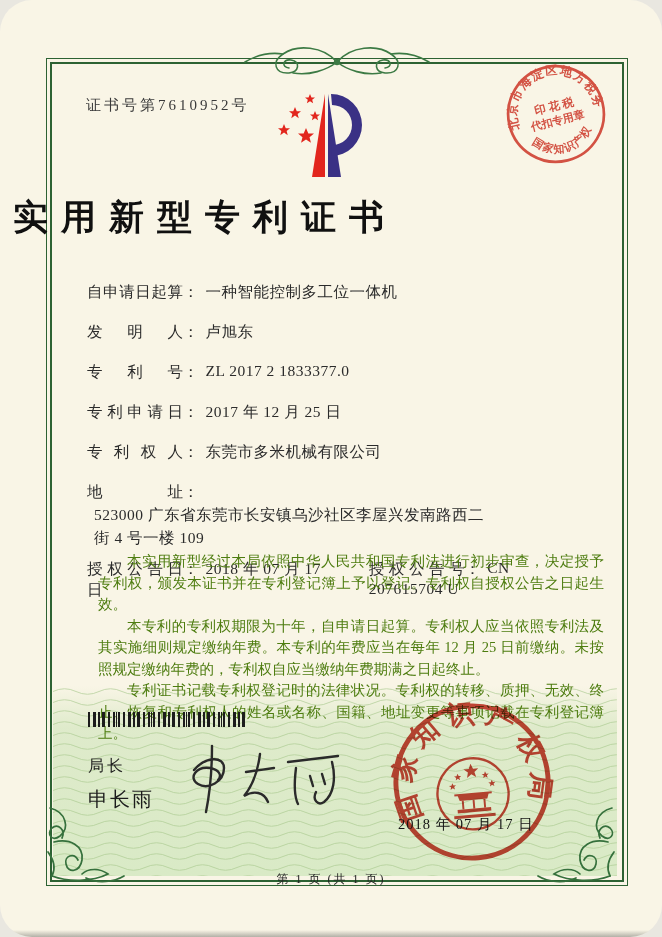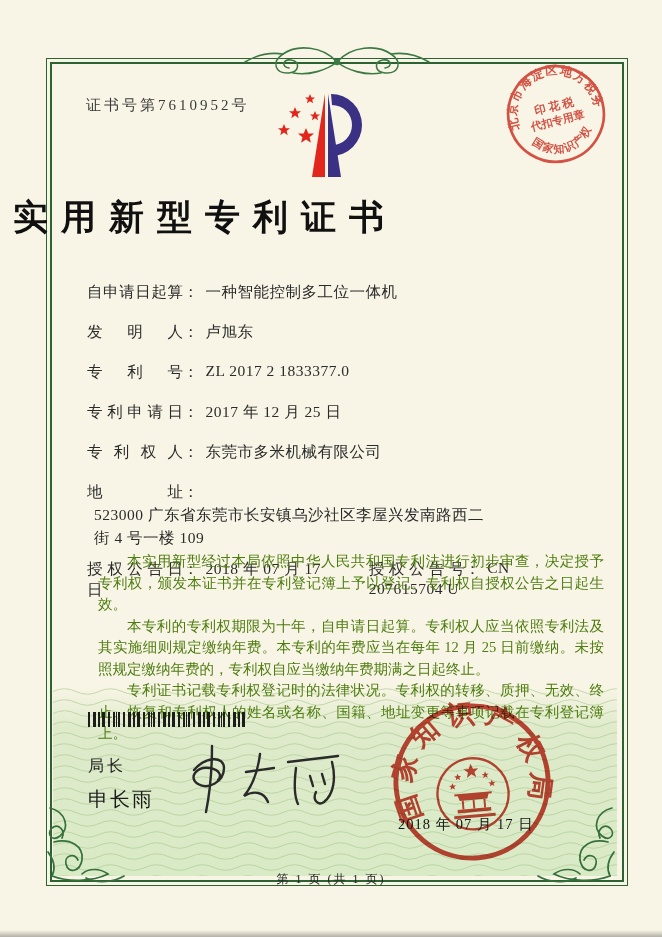--- a/index.html
+++ b/index.html
@@ -1,17 +1,17 @@
 <!DOCTYPE html>
 <html><head>
 <meta charset="utf-8">
 <style>
   html,body{margin:0;padding:0;}
   body{width:662px;height:937px;background:#e9e7e0;font-family:"Liberation Serif",serif;}
-  .page{position:relative;width:662px;height:937px;background:#f9f5e6;overflow:hidden;}
+  .page{position:relative;width:662px;height:937px;background:#f9f5e6;overflow:hidden;border-radius:32px;}
   .page::after{content:"";position:absolute;left:0;right:0;bottom:0;height:7px;
     background:linear-gradient(180deg,rgba(0,0,0,0),rgba(120,120,115,.55));}
   .frame{position:absolute;left:50px;top:62px;width:570px;height:816px;
     border:2px solid #2d6233;outline:1px solid #2d6233;outline-offset:3px;}
   .top-ornament{position:absolute;left:231px;top:40px;width:212px;height:46px;z-index:3;}
   .cert-no{position:absolute;left:86px;top:96px;font-size:15px;letter-spacing:3px;color:#3a3a3a;}
   .logo{position:absolute;left:268px;top:86px;width:134px;height:112px;}
   .tax-stamp{position:absolute;left:504px;top:62px;width:104px;height:104px;
     transform:rotate(-14deg);opacity:.92;mix-blend-mode:multiply;}
   .title{position:absolute;left:0;top:194px;width:100%;text-align:left;

